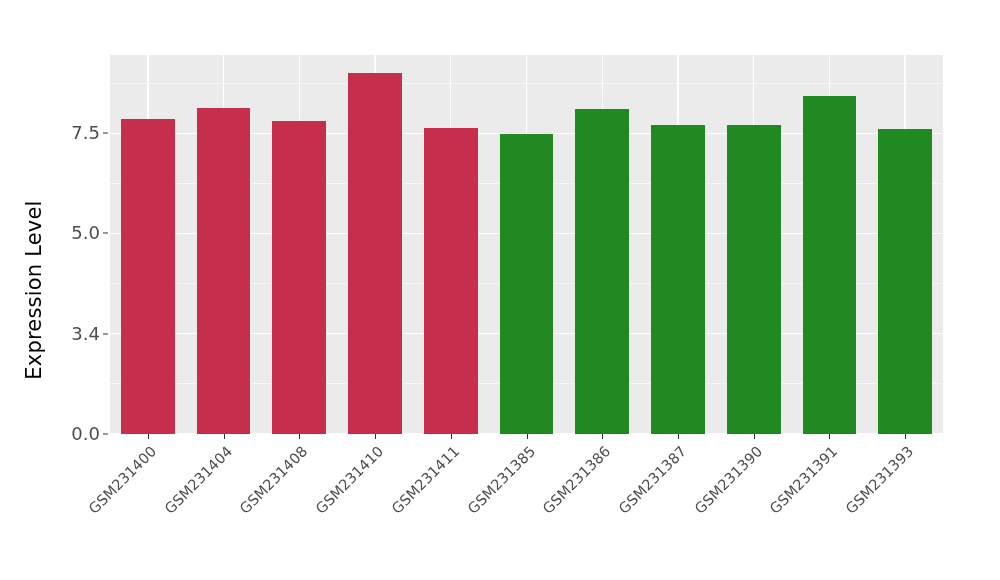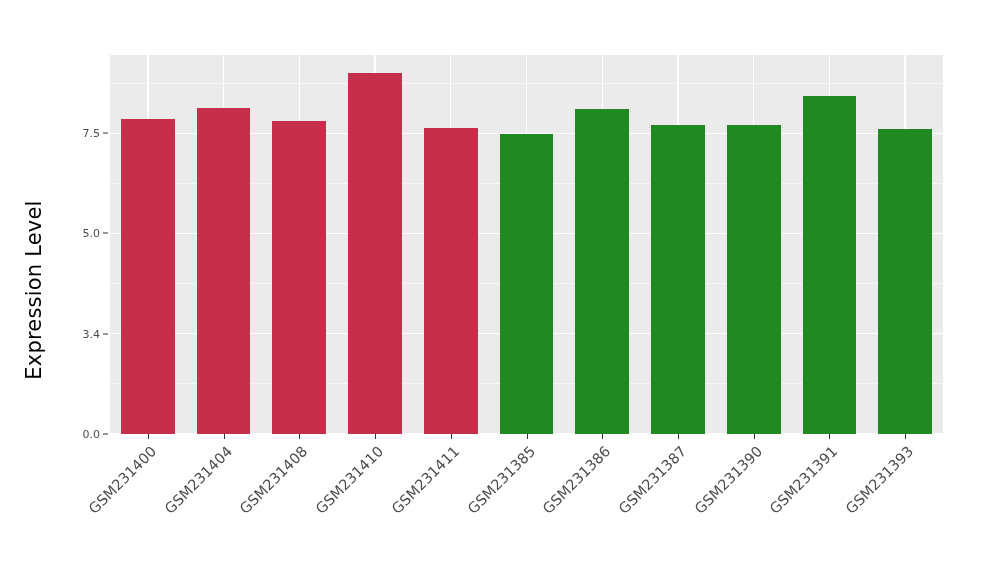--- a/index.html
+++ b/index.html
@@ -44,21 +44,21 @@
     position: relative;
     top: -35px;
   }
 
   
   .y-tick-label {
     position: absolute;
     right: 0px;
     width: 46px;
     text-align: right;
-    font-size: 11px;
+    font-size: 18px;
     color: #4d4d4d;
     line-height: 1;
     transform: translateY(-50%);
   }
   #y-tick-labels {
     position: absolute;
     left: 54px;
     top: 0;
     width: 46px;
     height: 580px;

